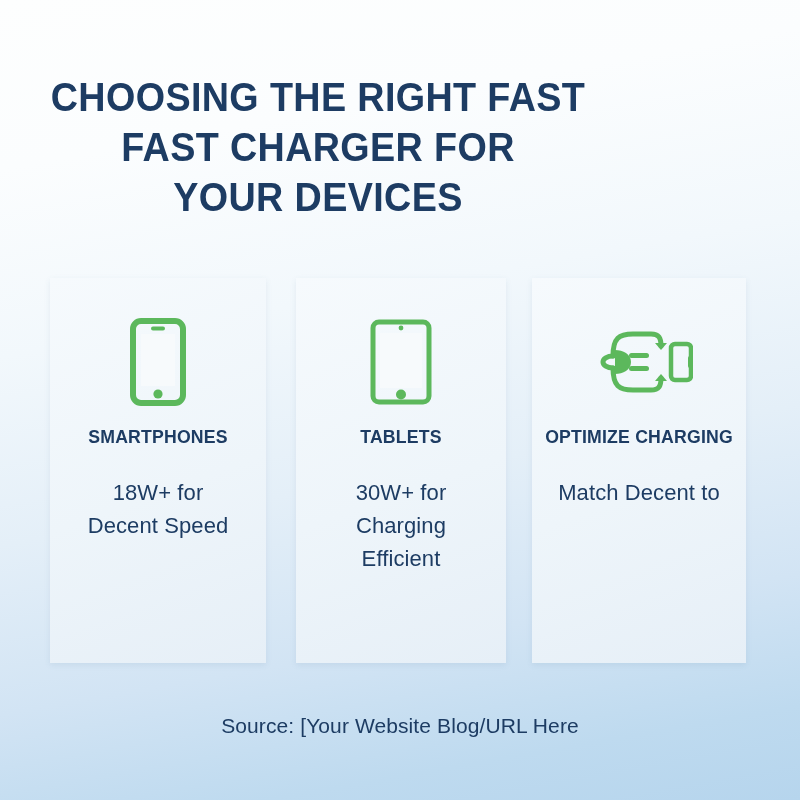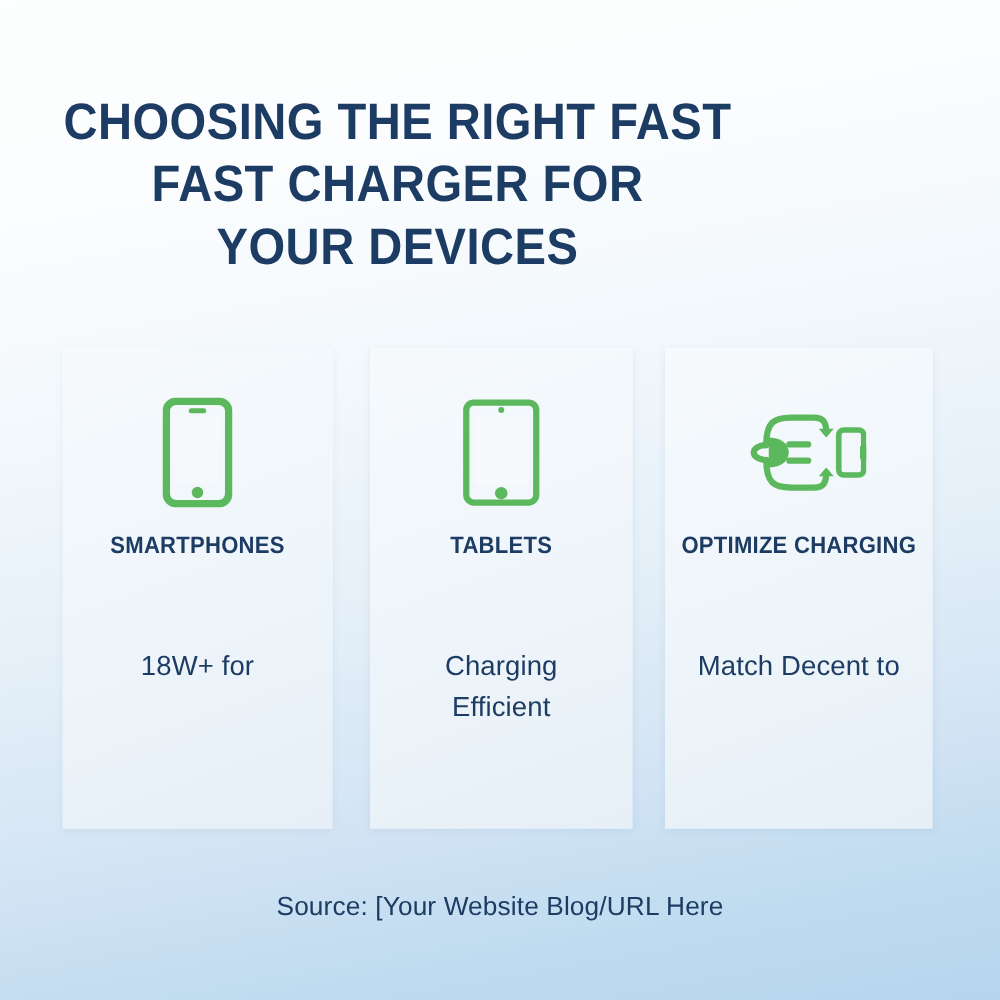--- a/index.html
+++ b/index.html
@@ -107,21 +107,20 @@
     top: 198px;
     left: -34px;
     width: calc(100% + 68px);
     text-align: center;
     color: #1d3c63;
     font-family: "Liberation Sans", sans-serif;
     font-weight: normal;
     font-size: 22px;
     line-height: 33px;
     letter-spacing: 0.1px;
-    margin-top: 40px;
   }
   .card-body .bline {
     display: block;
     white-space: nowrap;
   }
 
   
   .source {
     position: absolute;
     left: 0;
@@ -152,34 +151,36 @@
         <svg width="56" height="88" viewBox="0 0 56 88" aria-hidden="true">
           <rect x="3" y="3" width="50" height="82" rx="8" ry="8" fill="none" stroke="#5cb85c" stroke-width="6"></rect>
           <rect x="11" y="16" width="34" height="52" fill="#f7fafc"></rect>
           <rect x="21" y="8.5" width="14" height="4" rx="2" ry="2" fill="#5cb85c"></rect>
           <circle cx="28" cy="76" r="4.6" fill="#5cb85c"></circle>
         </svg>
       </div>
       <div class="card-heading">SMARTPHONES</div>
       <div class="card-body">
         <span class="bline">18W+ for</span>
+        <span class="bline">Decent Speed</span>
       </div>
     </div>
 
     <div class="card card-2">
       <div class="icon-wrap">
         <svg width="62" height="86" viewBox="0 0 62 86" aria-hidden="true">
           <rect x="3" y="3" width="56" height="80" rx="6" ry="6" fill="none" stroke="#5cb85c" stroke-width="5"></rect>
           <rect x="10" y="14" width="42" height="55" fill="#f7fafc"></rect>
           <circle cx="31" cy="9" r="2.4" fill="#5cb85c"></circle>
           <circle cx="31" cy="75.5" r="5" fill="#5cb85c"></circle>
         </svg>
       </div>
       <div class="card-heading">TABLETS</div>
       <div class="card-body">
+        <span class="bline">30W+ for</span>
         <span class="bline">Charging</span>
         <span class="bline">Efficient</span>
       </div>
     </div>
 
     <div class="card card-3">
       <div class="icon-wrap">
         <svg width="108" height="72" viewBox="0 0 108 72" aria-hidden="true">
 
           <path d="M28 30 C28 12 34 8 48 8 L66 8 C74 8 76 12 76 20" fill="none" stroke="#5cb85c" stroke-width="5" stroke-linecap="round"></path>

